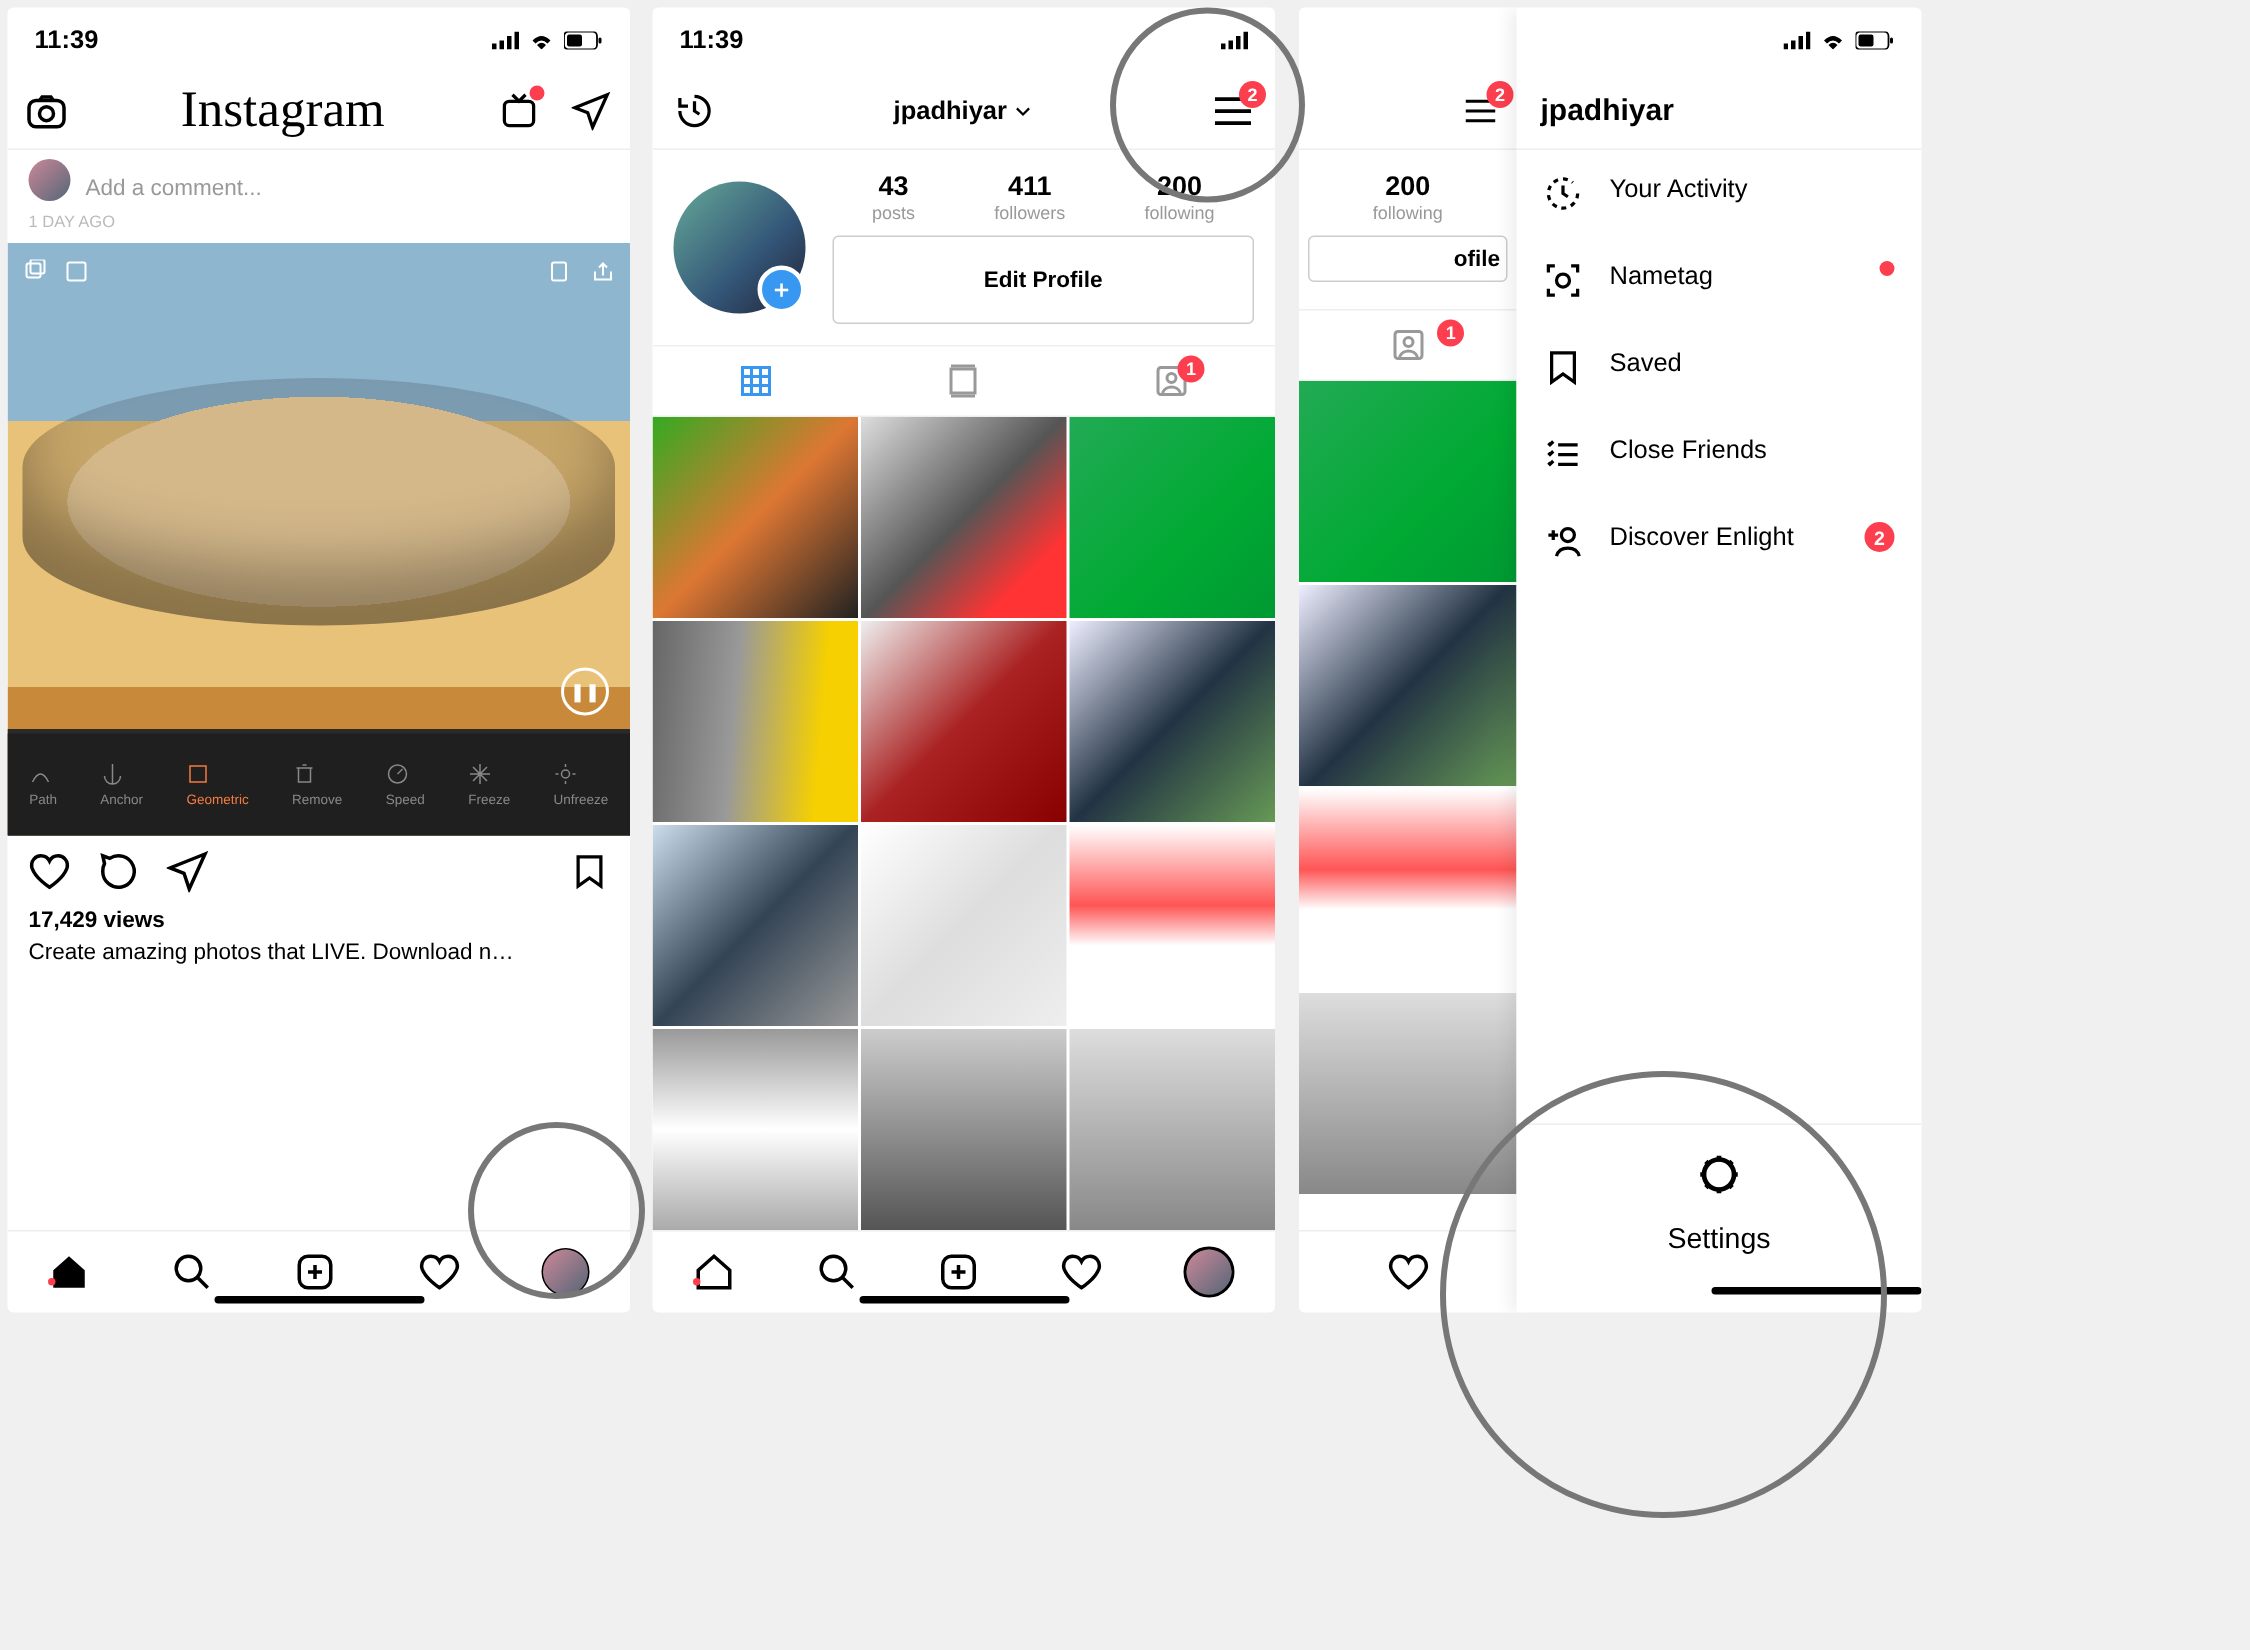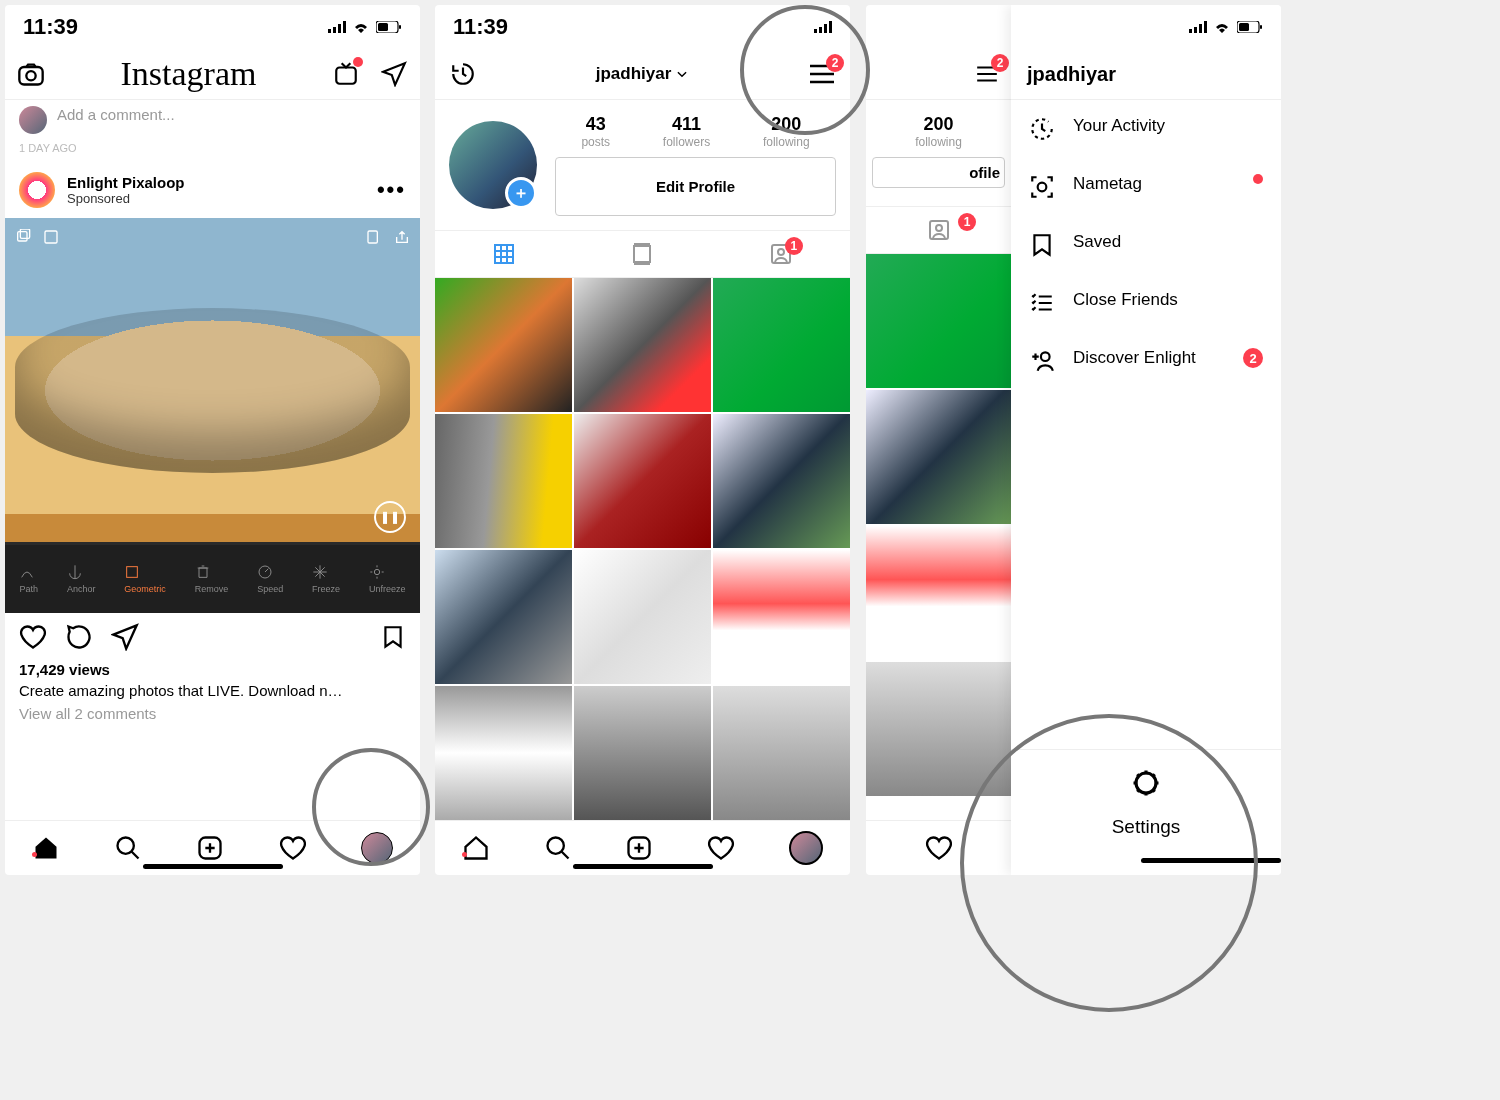--- a/index.html
+++ b/index.html
@@ -1,28 +1,28 @@
 <!DOCTYPE html>
 <html><head>
 <meta charset="utf-8">
 <style>
   html,body{margin:0;padding:0;background:#f5f5f5;font-family:-apple-system,Helvetica,Arial,sans-serif;}
   .stage{width:1500px;height:1100px;position:relative;background:#f0f0f0;overflow:hidden;}
   .phone{position:absolute;top:5px;width:415px;height:870px;background:#fff;border-radius:4px;overflow:hidden;display:flex;flex-direction:column;}
   .p1{left:5px;}
   .p2{left:435px;}
   .p3{left:866px;width:415px;}
-  .status{height:44px;display:flex;align-items:center;justify-content:space-between;padding:0 18px;font-size:22px;font-weight:700;}
+  .status{height:44px;display:flex;align-items:center;justify-content:space-between;padding:0 18px;font-size:17px;font-weight:700;}
   .status .ind{display:flex;align-items:center;gap:6px;}
   .hdr{height:50px;display:flex;align-items:center;justify-content:space-between;padding:0 12px;border-bottom:1px solid #eee;}
   .logo{font-family:'Brush Script MT',cursive;font-size:34px;font-weight:500;}
   .ico{width:28px;height:28px;display:flex;align-items:center;justify-content:center;position:relative;}
   .reddot{position:absolute;top:-3px;right:-3px;width:10px;height:10px;border-radius:50%;background:#fd3e4e;}
   .badge{position:absolute;top:-6px;right:-8px;min-width:18px;height:18px;border-radius:10px;background:#fd3e4e;color:#fff;font-size:12px;font-weight:700;display:flex;align-items:center;justify-content:center;}
-  .cmt-row{display:flex;align-items:flex-start;gap:10px;padding:6px 14px;}
+  .cmt-row{display:flex;align-items:flex-end;gap:10px;padding:6px 14px;}
   .av-sm{width:28px;height:28px;border-radius:50%;background:linear-gradient(135deg,#c89,#567);}
   .cmt-txt{color:#999;font-size:15px;}
   .ago{color:#bbb;font-size:11px;padding:2px 14px 8px;}
   .post-hdr{display:flex;align-items:center;padding:10px 14px;gap:12px;}
   .post-av{width:36px;height:36px;border-radius:50%;background:radial-gradient(circle,#fff 35%,#ff3b7f 36%,#ffbf3c 80%);}
   .post-name{font-weight:600;font-size:15px;}
   .post-sub{font-size:13px;color:#333;}
   .post-more{margin-left:auto;font-size:22px;font-weight:700;letter-spacing:2px;}
   .post-img{height:395px;background:linear-gradient(0deg,#2a2a2a 0 18%,transparent 18%),linear-gradient(180deg,#8fb6cf 0 30%,#e9c27a 30% 75%,#c88a3a 75%);position:relative;}
   .colosseum{position:absolute;left:10px;right:10px;top:90px;bottom:140px;border-radius:200px/60px;background:radial-gradient(ellipse at center,#d4b88a 0 60%,rgba(0,0,0,0.15) 60%);box-shadow:inset 0 -40px 40px rgba(0,0,0,0.3);}
@@ -131,28 +131,20 @@
       </span>
     </span>
   </div>
 
   <div class="cmt-row">
     <span class="av-sm"></span>
     <span class="cmt-txt">Add a comment...</span>
   </div>
   <div class="ago">1 DAY AGO</div>
 
-  <div class="post-hdr">
-    <span class="post-av"></span>
-    <span>
-      <div class="post-name">Enlight Pixaloop</div>
-      <div class="post-sub">Sponsored</div>
-    </span>
-    <span class="post-more">•••</span>
-  </div>
 
   <div class="post-img">
     <div class="toprow">
       <span style="display:flex;gap:12px;">
         <svg width="16" height="16" fill="#fff" viewBox="0 0 24 24">
               <rect x="4" y="4" width="14" height="14" rx="2" fill="none" stroke="#fff" stroke-width="2"></rect>
               <rect x="8" y="0" width="14" height="14" rx="2" fill="none" stroke="#fff" stroke-width="2"></rect>
             </svg>
         <svg width="16" height="16" fill="none" stroke="#fff" stroke-width="2" viewBox="0 0 24 24">
               <rect x="3" y="3" width="18" height="18" rx="2"></rect>
@@ -227,21 +219,20 @@
         </svg>
     <svg width="28" height="28" viewBox="0 0 24 24" fill="none" stroke="#000" stroke-width="2">
           <path d="M22 2L2 10l8 3 3 9 9-20z"></path>
         </svg>
     <svg class="save" width="26" height="26" viewBox="0 0 24 24" fill="none" stroke="#000" stroke-width="2">
           <path d="M5 3h14v18l-7-5-7 5V3z"></path>
         </svg>
   </div>
   <div class="views">17,429 views</div>
   <div class="cap">Create amazing photos that LIVE. Download n…</div>
-  <div class="vall">View all 2 comments</div>
 
   <div class="bnav">
     <span style="position:relative">
           <svg width="28" height="28" viewBox="0 0 24 24">
             <path d="M3 11l9-8 9 8v10H3z"></path>
           </svg>
           <span class="reddotnav"></span>
         </span>
     <svg width="28" height="28" viewBox="0 0 24 24" fill="none" stroke="#000" stroke-width="2">
           <circle cx="10" cy="10" r="7"></circle>

